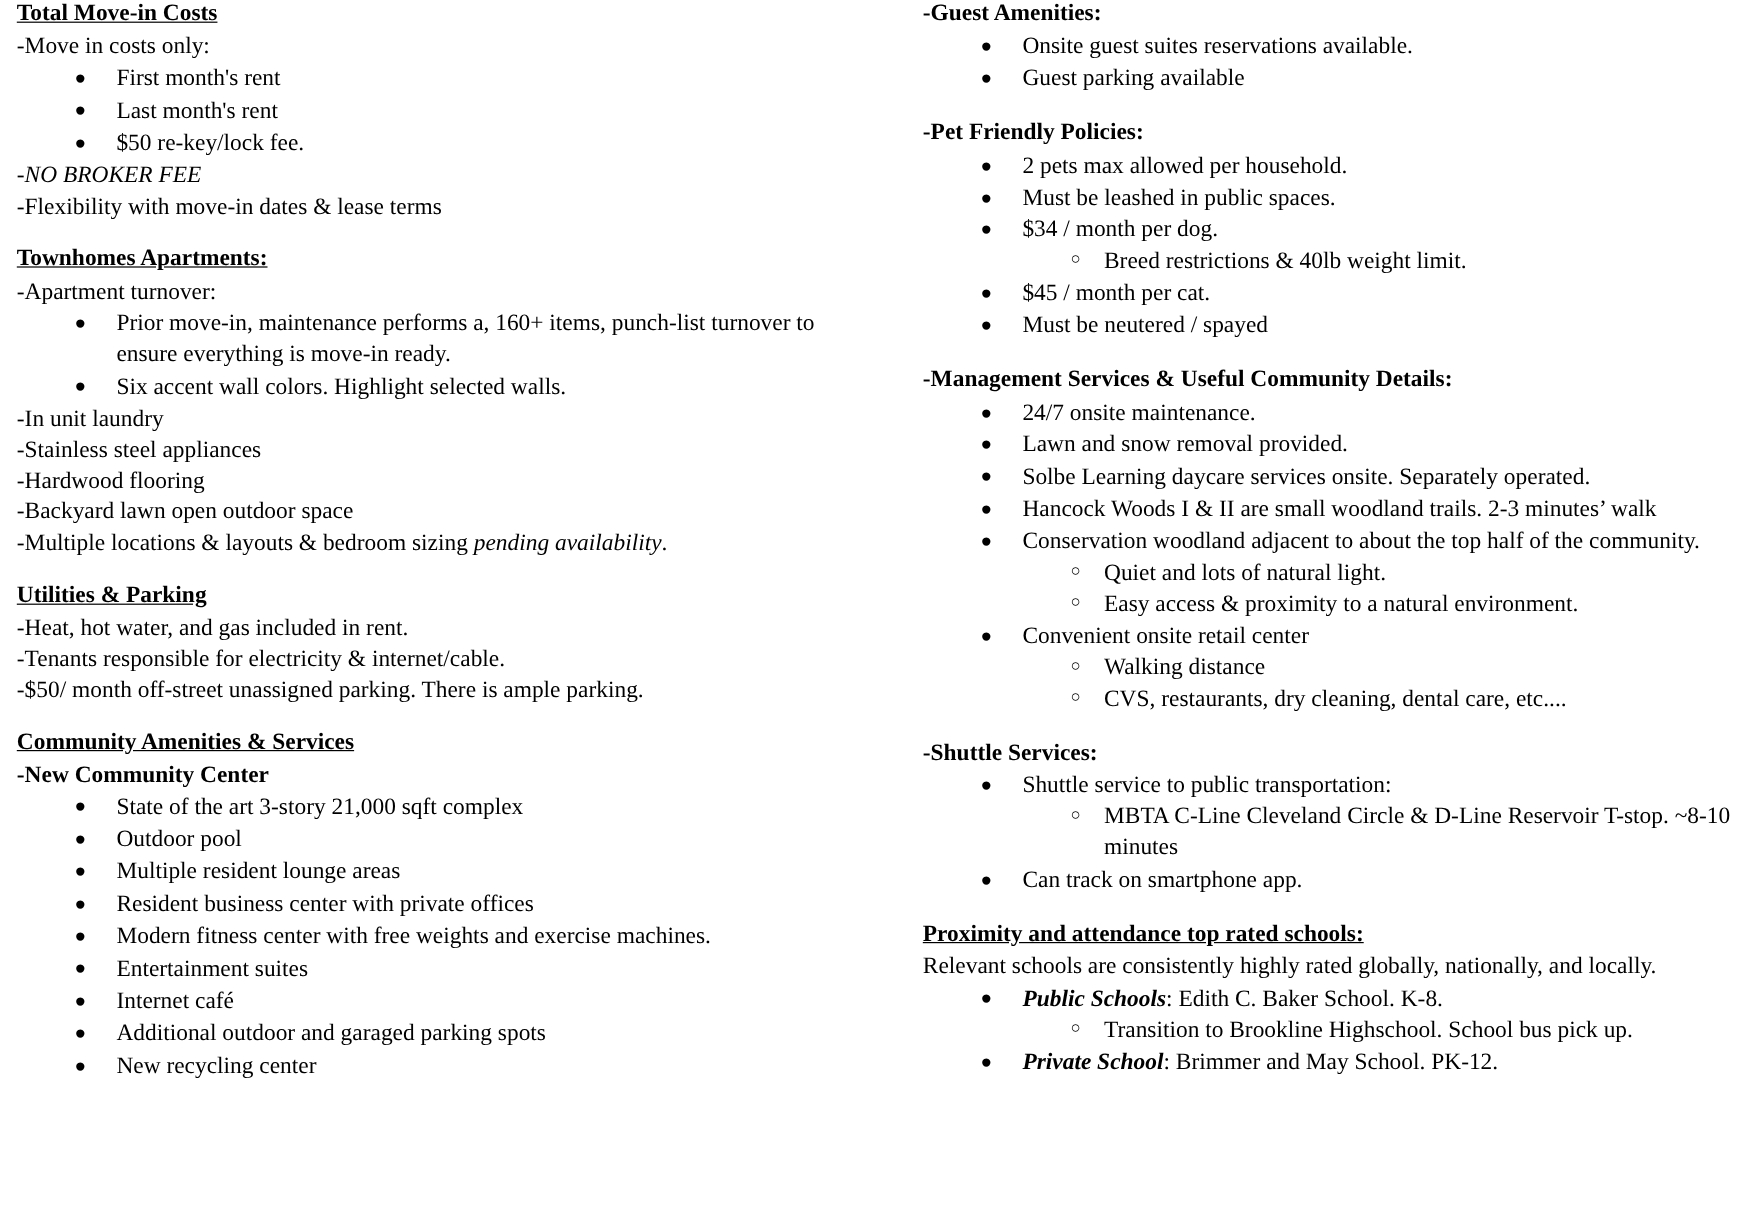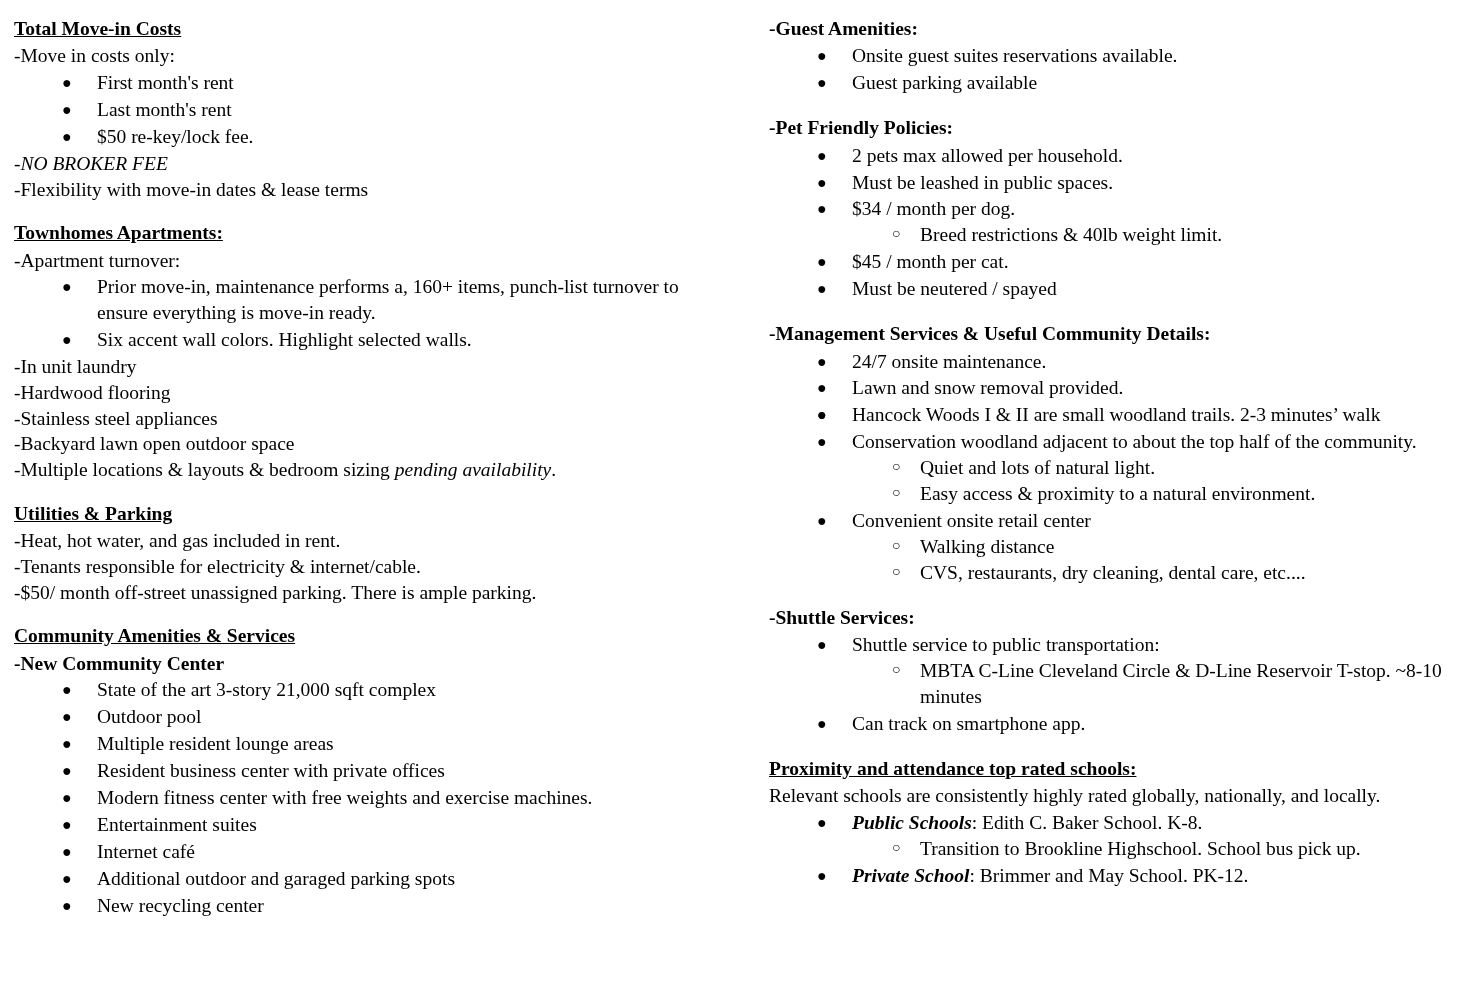--- a/index.html
+++ b/index.html
@@ -12,21 +12,21 @@
     height: 1005px;
     font-family: "Liberation Serif", serif;
     color: #000000;
     overflow: hidden;
   }
   .page {
     position: relative;
     width: 1458px;
     height: 1005px;
     box-sizing: border-box;
-    padding: 17px 14px 0 14px;
+    padding: 0 14px 0 14px;
     display: flex;
     gap: 60px;
   }
   .col {
     width: 700px;
     box-sizing: border-box;
   }
   .col-left { padding-right: 10px; }
   .col-right { padding-left: 10px; }
 
@@ -112,22 +112,22 @@
 
     <div class="blockgap"></div>
 
     <h3 class="heading underline">Townhomes Apartments:</h3>
     <p class="line">-Apartment turnover:</p>
     <ul class="lvl1">
       <li><span class="bullet">●</span><span>Prior move-in, maintenance performs a, 160+ items, punch-list turnover to ensure everything is move-in ready.</span></li>
       <li><span class="bullet">●</span><span>Six accent wall colors. Highlight selected walls.</span></li>
     </ul>
     <p class="line">-In unit laundry</p>
+    <p class="line">-Stainless steel appliances</p>
     <p class="line">-Hardwood flooring</p>
-    <p class="line">-Stainless steel appliances</p>
     <p class="line">-Backyard lawn open outdoor space</p>
     <p class="line"><span>-Multiple locations &amp; layouts &amp; bedroom sizing </span><span class="ital">pending availability</span><span>.</span></p>
 
     <div class="blockgap"></div>
 
     <h3 class="heading underline">Utilities &amp; Parking</h3>
     <p class="line">-Heat, hot water, and gas included in rent.</p>
     <p class="line">-Tenants responsible for electricity &amp; internet/cable.</p>
     <p class="line">-$50/ month off-street unassigned parking. There is ample parking.</p>
 
@@ -171,21 +171,21 @@
       <li><span class="bullet">●</span><span>$45 / month per cat.</span></li>
       <li><span class="bullet">●</span><span>Must be neutered / spayed</span></li>
     </ul>
 
     <div class="blockgap"></div>
 
     <h3 class="heading">-Management Services &amp; Useful Community Details:</h3>
     <ul class="lvl1">
       <li><span class="bullet">●</span><span>24/7 onsite maintenance.</span></li>
       <li><span class="bullet">●</span><span>Lawn and snow removal provided.</span></li>
-      <li><span class="bullet">●</span></li>
+      <li><span class="bullet">●</span><span>Solbe Learning daycare services onsite. Separately operated.</span></li>
       <li><span class="bullet">●</span><span>Hancock Woods I &amp; II are small woodland trails. 2-3 minutes’ walk</span></li>
       <li><span class="bullet">●</span><span>Conservation woodland adjacent to about the top half of the community.</span>
         <ul class="lvl2">
           <li><span class="bullet-o">○</span><span>Quiet and lots of natural light.</span></li>
           <li><span class="bullet-o">○</span><span>Easy access &amp; proximity to a natural environment.</span></li>
         </ul>
       </li>
       <li><span class="bullet">●</span><span>Convenient onsite retail center</span>
         <ul class="lvl2">
           <li><span class="bullet-o">○</span><span>Walking distance</span></li>

